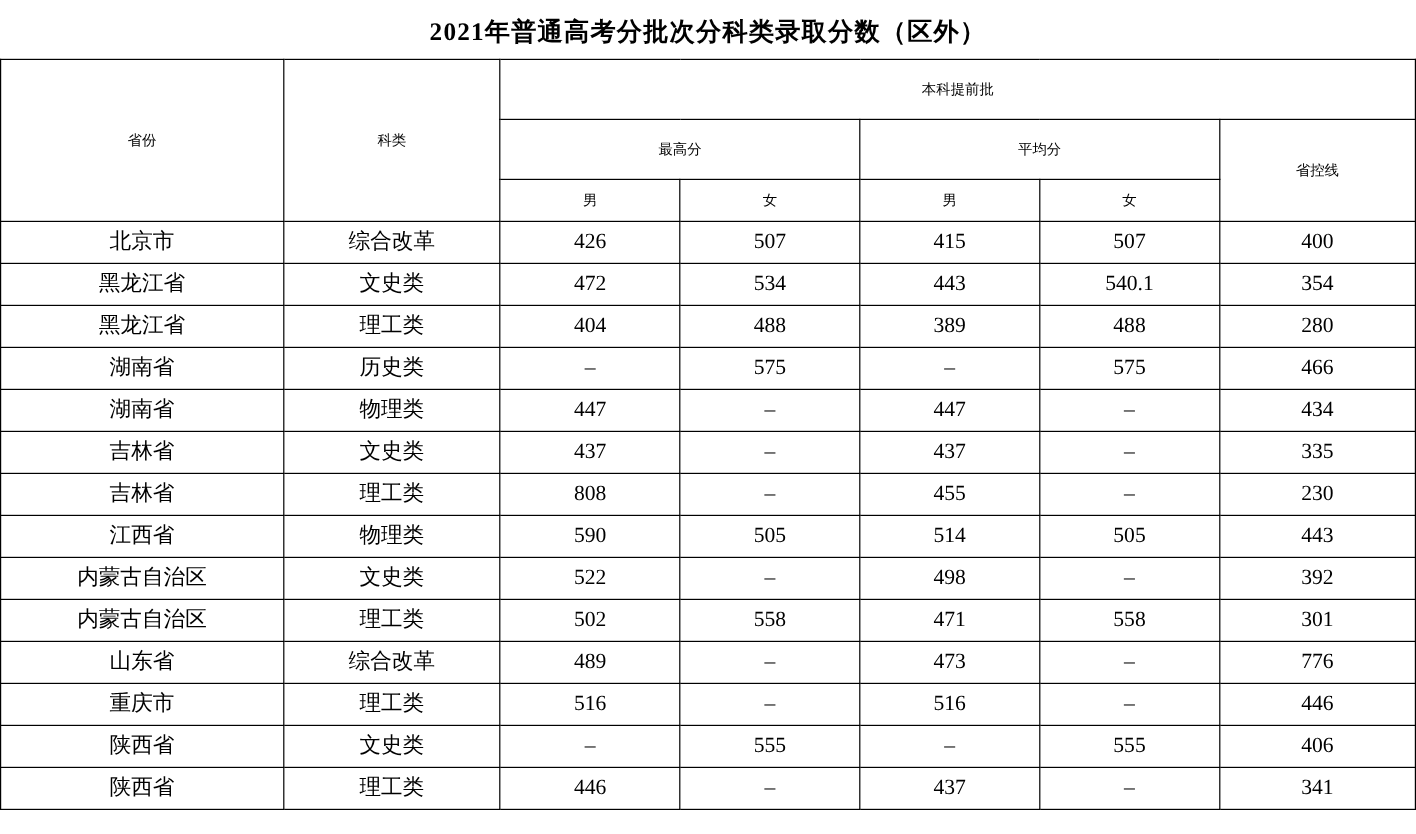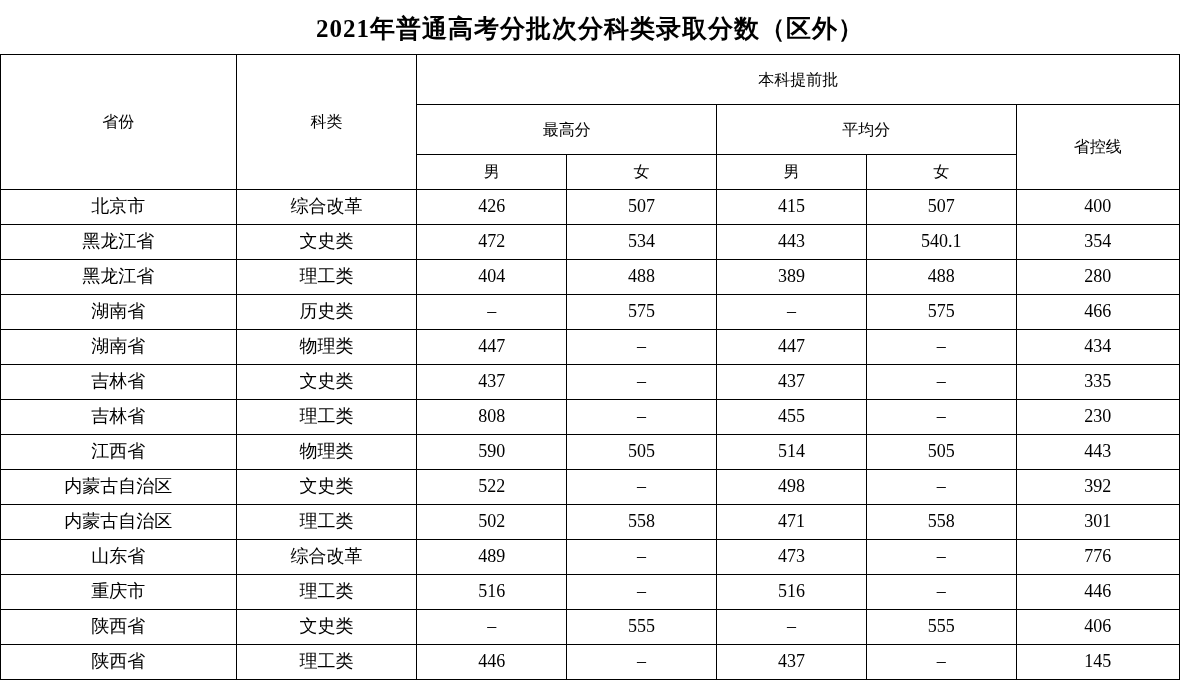--- a/index.html
+++ b/index.html
@@ -15,21 +15,21 @@
     overflow: hidden;
   }
   .page {
     width: 1180px;
     height: 695px;
     position: relative;
     box-sizing: border-box;
   }
   .doc-title {
     text-align: center;
-    font-size: 25px;
+    font-size: 21px;
     font-weight: bold;
     letter-spacing: 1px;
     padding-top: 14px;
     padding-bottom: 10px;
     line-height: 1.2;
   }
   table.score-table {
     border-collapse: collapse;
     width: 1180px;
     table-layout: fixed;
@@ -39,21 +39,21 @@
     border: 1px solid #000000;
     text-align: center;
     vertical-align: middle;
     font-weight: normal;
     font-size: 18px;
     line-height: 1.2;
     padding: 0;
     height: 34px;
   }
   table.score-table th {
-    font-size: 16px;
+    font-size: 12px;
   }
   .col-province { width: 228px; }
   .col-category { width: 175px; }
   .col-score    { width: 145px; }
   .col-line     { width: 158px; }
 
   .row-head-tall { height: 50px; }
   .dash { font-size: 18px; }
 </style>
 </head>
@@ -209,18 +209,18 @@
         <td>555</td>
         <td>406</td>
       </tr>
       <tr>
         <td>陕西省</td>
         <td>理工类</td>
         <td>446</td>
         <td class="dash">–</td>
         <td>437</td>
         <td class="dash">–</td>
-        <td>145</td>
+        <td>341</td>
       </tr>
     </tbody>
   </table>
 
 </div>
 
 </body></html>

